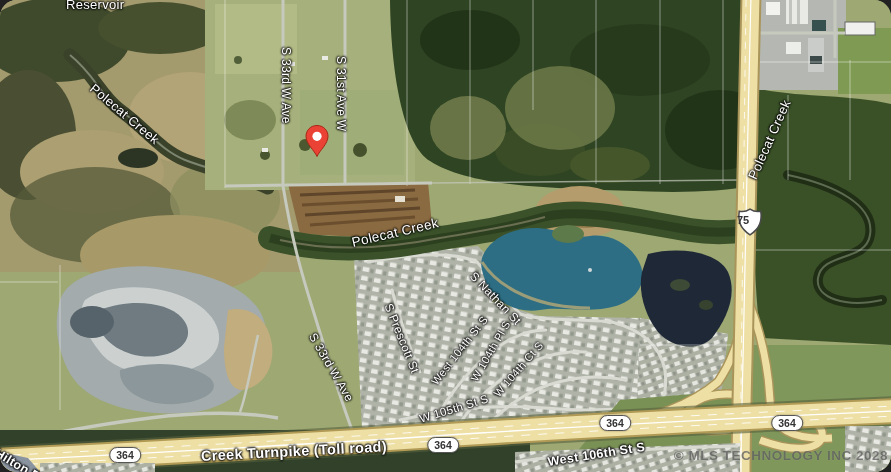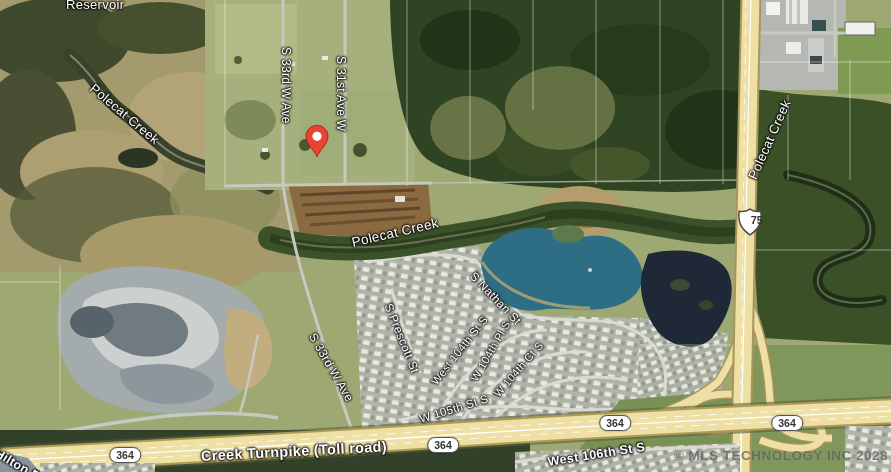--- a/index.html
+++ b/index.html
@@ -1,37 +1,37 @@
 <!DOCTYPE html>
 <html><head>
 <meta charset="utf-8">
 <style>
   html,body{margin:0;padding:0;background:#222;}
   #map-canvas{
     position:relative;width:891px;height:472px;overflow:hidden;
-    font-family:"Liberation Sans",sans-serif;background:#9da873;
+    font-family:"Liberation Sans",sans-serif;background:#9da873;border-radius:17px;
   }
   #terrain{position:absolute;left:0;top:0;}
   .lbl{
     position:absolute;color:#fff;font-size:12px;line-height:1;white-space:nowrap;
     letter-spacing:.3px;transform-origin:0 50%;
     text-shadow:0 1px 2px rgba(0,0,0,.85),0 -1px 2px rgba(0,0,0,.85),
                 1px 0 2px rgba(0,0,0,.85),-1px 0 2px rgba(0,0,0,.85);
   }
   .lbl.bold{font-weight:700;}
   .lbl.vert{writing-mode:vertical-rl;transform-origin:50% 0;}
   .shield-oval{
     position:absolute;transform:translate(-50%,-50%);
     background:#fff;border:1.5px solid #555;border-radius:10px;
     padding:1px 6px;font-size:10.5px;font-weight:700;color:#333;
     box-shadow:0 0 2px rgba(0,0,0,.4);
   }
   .us-shield{position:absolute;transform:translate(-50%,-50%);width:26px;height:28px;}
   .us-shield span{
-    position:absolute;left:0;top:6px;width:100%;text-align:right;
+    position:absolute;left:0;top:6px;width:100%;text-align:left;
     font-size:11px;font-weight:700;color:#333;
   }
   #map-pin{position:absolute;left:304px;top:124px;width:26px;height:34px;}
   #watermark{
     position:absolute;right:3px;top:448px;font-size:13.5px;font-weight:700;
     color:rgba(72,72,72,.68);letter-spacing:.5px;
     text-shadow:0 0 1px rgba(255,255,255,.35);
   }
 </style>
 </head>

